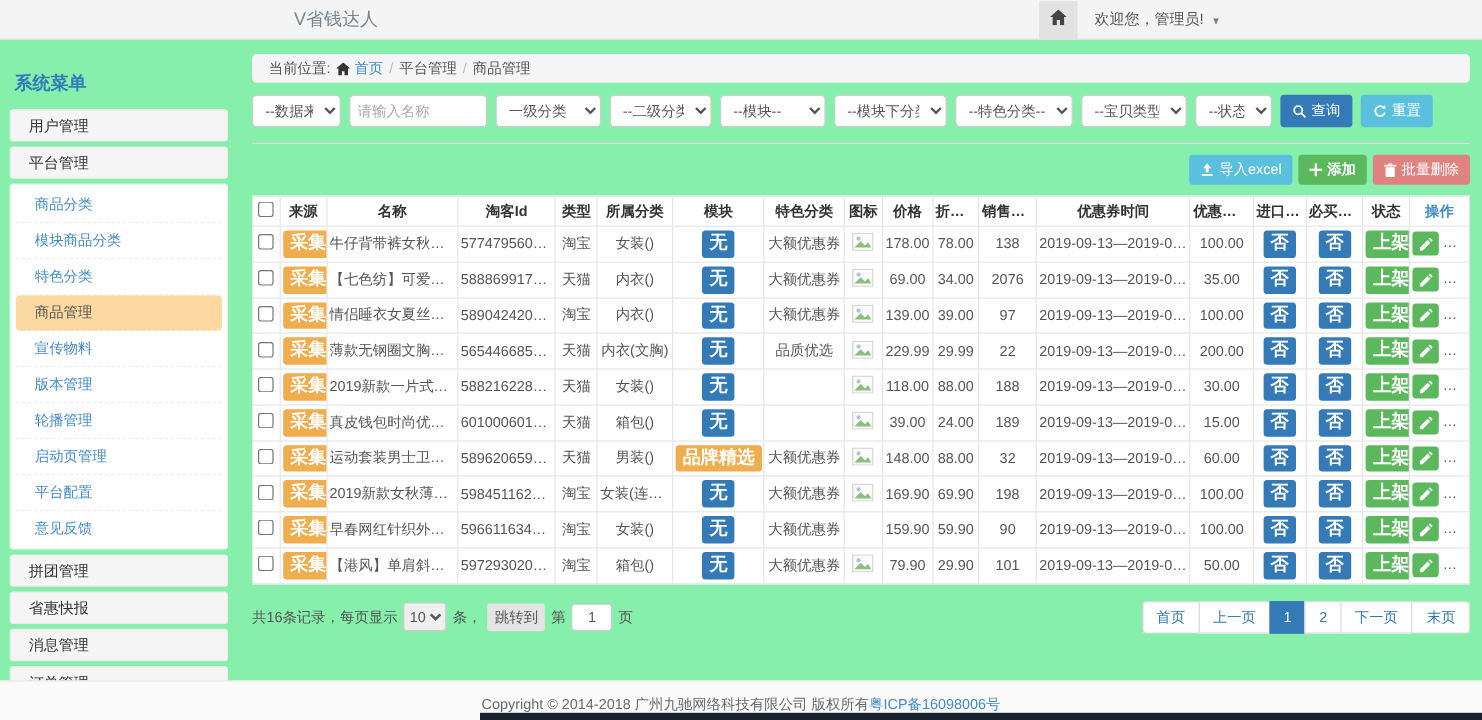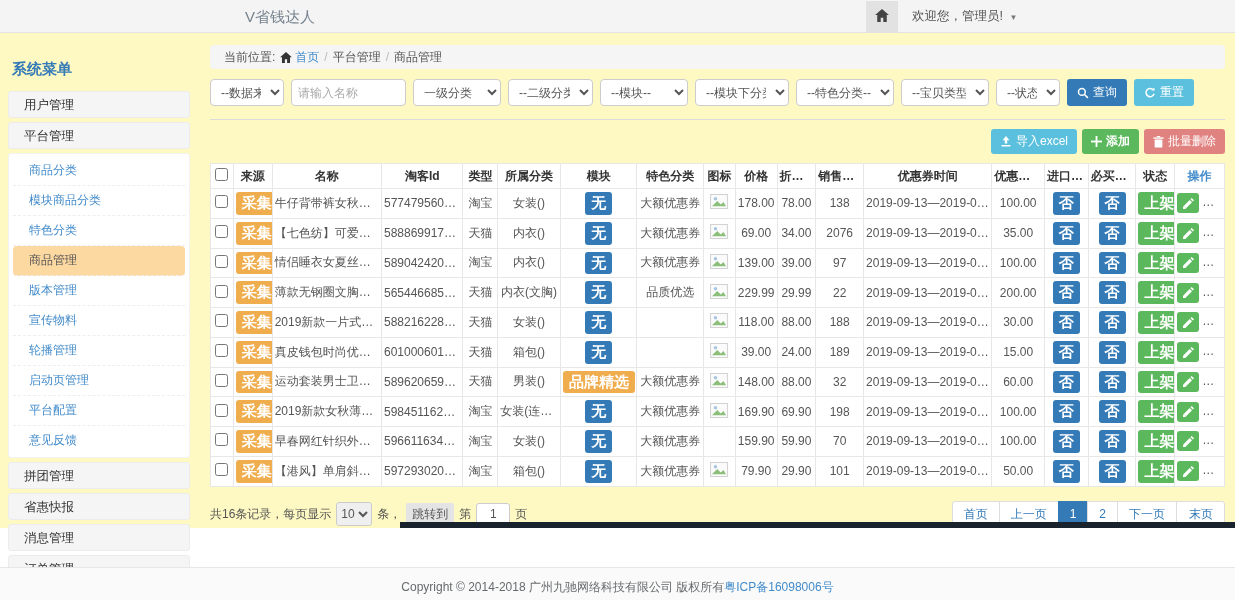--- a/index.html
+++ b/index.html
@@ -1,18 +1,18 @@
 <!DOCTYPE html>
 <html><head>
 <meta charset="utf-8">
 <style>
   * { box-sizing: border-box; margin: 0; padding: 0; }
   html,body { width:1235px; height:600px; overflow:hidden; background:#fff;
     font-family:"Liberation Sans","DejaVu Sans",sans-serif; }
-  #page { position:relative; width:1235px; height:528px; background:#fef9c3; }
+  #page { position:relative; width:1235px; height:600px; background:#86efac; }
 
   
   .topbar { position:absolute; top:0; left:0; right:0; height:33px; background:#f4f4f4; border-bottom:1px solid #e3e3e3; }
   .topbar-title { position:absolute; left:245px; top:0; line-height:33px; font-size:15px; color:#76838f; }
   .topbar-right { position:absolute; left:866px; top:0; height:33px; display:flex; align-items:center; }
   .home-btn { width:32px; height:32px; background:#e2e2e2; display:flex; align-items:center; justify-content:center; cursor:pointer; }
   .welcome { margin-left:14px; font-size:12.5px; color:#555; cursor:pointer; }
   .welcome .caret { font-size:8px; color:#777; margin-left:3px; }
 
   
@@ -98,22 +98,22 @@
   <div class="sidebar">
     <div class="sidebar-title">系统菜单</div>
     <div id="sidebar-items">
         <div class="side-group">用户管理</div>
         <div class="side-group">平台管理</div>
         <div class="side-sub">
           <a class="side-link">商品分类</a>
           <a class="side-link">模块商品分类</a>
           <a class="side-link">特色分类</a>
           <a class="side-link active">商品管理</a>
+          <a class="side-link">宣传物料</a>
           <a class="side-link">版本管理</a>
-          <a class="side-link">宣传物料</a>
           <a class="side-link">轮播管理</a>
           <a class="side-link">启动页管理</a>
           <a class="side-link">平台配置</a>
           <a class="side-link">意见反馈</a>
         </div>
         <div class="side-group">拼团管理</div>
         <div class="side-group">省惠快报</div>
         <div class="side-group">消息管理</div>
         <div class="side-group">订单管理</div>
         <div class="side-group">兑换管理</div>
@@ -519,21 +519,21 @@
               <td><span class="badge badge-orange">采集</span></td>
               <td>早春网红针织外套女春...</td>
               <td>596611634525</td>
               <td>淘宝</td>
               <td>女装()</td>
               <td><span class="badge badge-blue">无</span></td>
               <td>大额优惠券</td>
               <td></td>
               <td>159.90</td>
               <td>59.90</td>
-              <td>70</td>
+              <td>90</td>
               <td>2019-09-13—2019-09-17</td>
               <td>100.00</td>
               <td><span class="badge badge-blue">否</span></td>
               <td><span class="badge badge-blue">否</span></td>
               <td><span class="badge badge-green">上架</span></td>
               <td><button class="mini-btn mini-edit">
                   <svg width="11" height="11" viewBox="0 0 14 14" fill="#fff">
                     <path d="M0 11 L8.5 2.5 L11.5 5.5 L3 14 L0 14 Z"></path>
                     <path d="M9.5 1.5 L11 0 L14 3 L12.5 4.5 Z"></path>
                   </svg>

